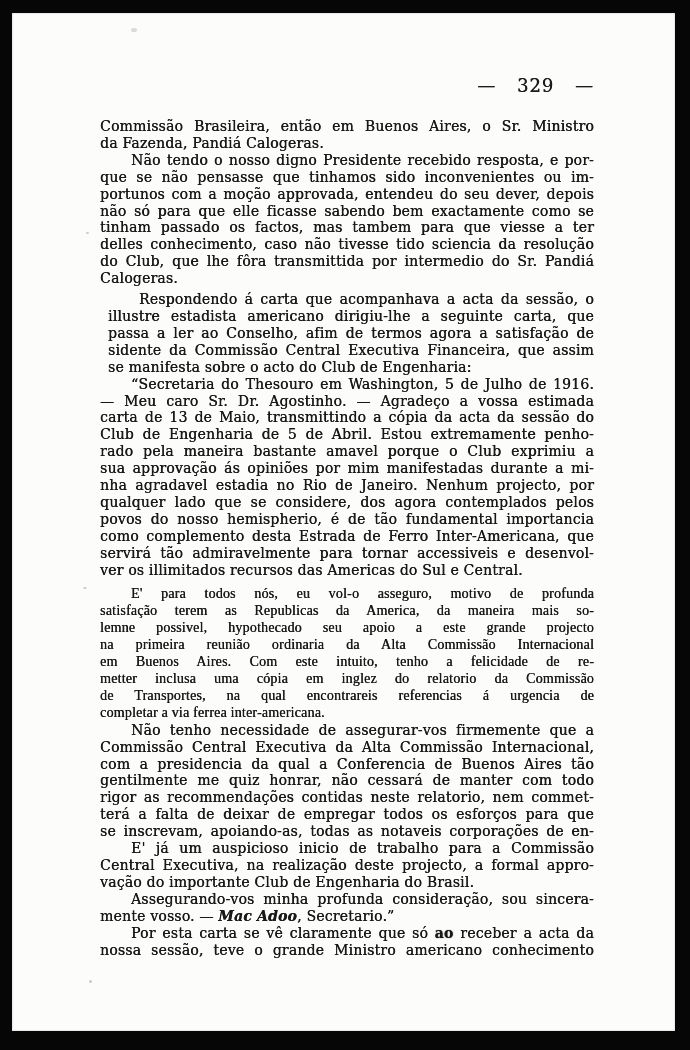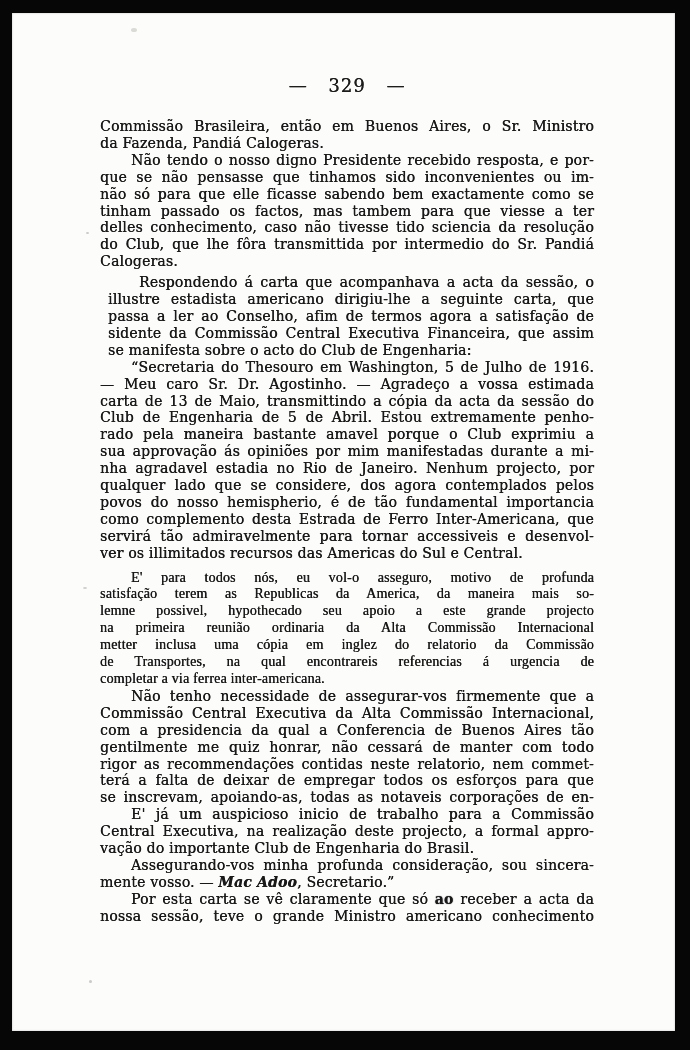--- a/index.html
+++ b/index.html
@@ -31,21 +31,21 @@
     top: 64px;
     width: 494px;
     font-family: "DejaVu Serif", "Liberation Serif", serif;
     font-size: 14px;
     line-height: 16.9px;
     color: #191919;
     letter-spacing: 0.2px;
     text-shadow: 0.3px 0 0 currentColor;
   }
   .pagenum {
-    text-align: center;
+    text-align: right;
     font-size: 18px;
     line-height: 18px;
     margin-bottom: 23px;
     word-spacing: 14px;
     letter-spacing: 1px;
     color: #1c1c1c;
   }
   .para { margin: 0; }
   .para.gap-sm { margin-top: 4px; margin-left: 8px; }
   .para.gap-md { margin-top: 8px; font-family: Liberation Serif, serif; }
@@ -83,20 +83,21 @@
       <div class="pagenum">— 329 —</div>
 
       <div class="para">
         <div class="line">Commissão Brasileira, então em Buenos Aires, o Sr. Ministro</div>
         <div class="line end">da Fazenda, Pandiá Calogeras.</div>
       </div>
 
       <div class="para">
         <div class="line ind">Não tendo o nosso digno Presidente recebido resposta, e por-</div>
         <div class="line">que se não pensasse que tinhamos sido inconvenientes ou im-</div>
+        <div class="line">portunos com a moção approvada, entendeu do seu dever, depois</div>
         <div class="line">não só para que elle ficasse sabendo bem exactamente como se</div>
         <div class="line">tinham passado os factos, mas tambem para que viesse a ter</div>
         <div class="line">delles conhecimento, caso não tivesse tido sciencia da resolução</div>
         <div class="line">do Club, que lhe fôra transmittida por intermedio do Sr. Pandiá</div>
         <div class="line end">Calogeras.</div>
       </div>
 
       <div class="para gap-sm">
         <div class="line ind">Respondendo á carta que acompanhava a acta da sessão, o</div>
         <div class="line">illustre estadista americano dirigiu-lhe a seguinte carta, que</div>
@@ -118,20 +119,21 @@
         <div class="line">como complemento desta Estrada de Ferro Inter-Americana, que</div>
         <div class="line">servirá tão admiravelmente para tornar accessiveis e desenvol-</div>
         <div class="line end">ver os illimitados recursos das Americas do Sul e Central.</div>
       </div>
 
       <div class="para gap-md">
         <div class="line ind">E' para todos nós, eu vol-o asseguro, motivo de profunda</div>
         <div class="line">satisfação terem as Republicas da America, da maneira mais so-</div>
         <div class="line">lemne possivel, hypothecado seu apoio a este grande projecto</div>
         <div class="line">na primeira reunião ordinaria da Alta Commissão Internacional</div>
+        <div class="line">em Buenos Aires. Com este intuito, tenho a felicidade de re-</div>
         <div class="line">metter inclusa uma cópia em inglez do relatorio da Commissão</div>
         <div class="line">de Transportes, na qual encontrareis referencias á urgencia de</div>
         <div class="line end">completar a via ferrea inter-americana.</div>
       </div>
 
       <div class="para">
         <div class="line ind">Não tenho necessidade de assegurar-vos firmemente que a</div>
         <div class="line">Commissão Central Executiva da Alta Commissão Internacional,</div>
         <div class="line">com a presidencia da qual a Conferencia de Buenos Aires tão</div>
         <div class="line">gentilmente me quiz honrar, não cessará de manter com todo</div>

